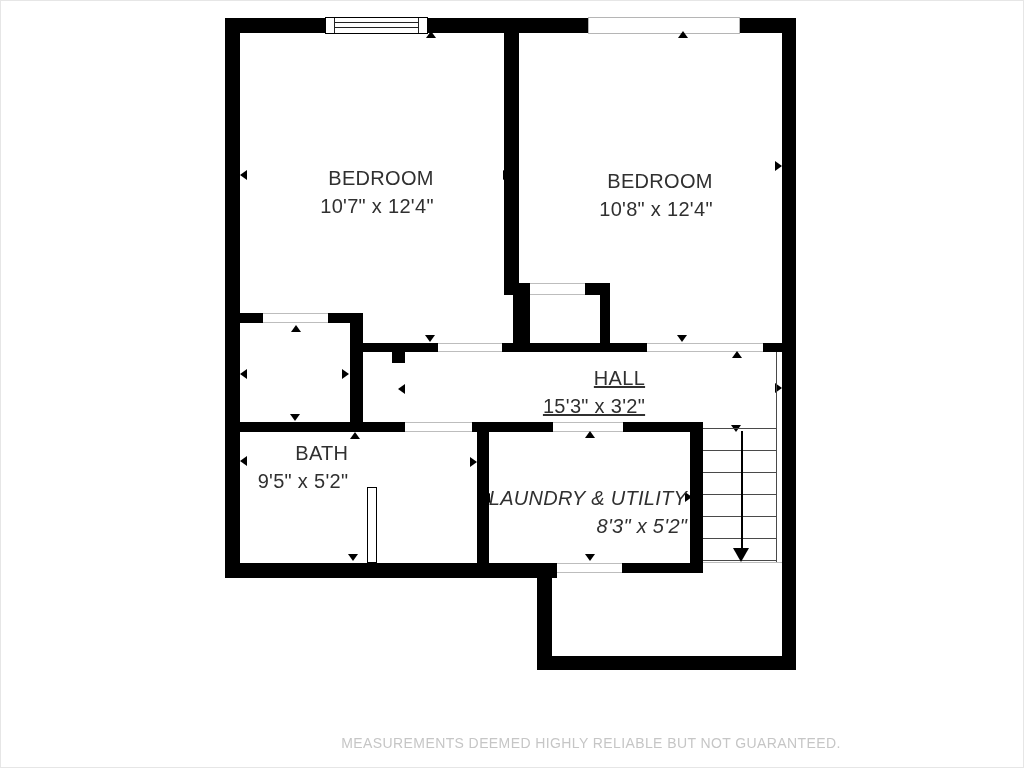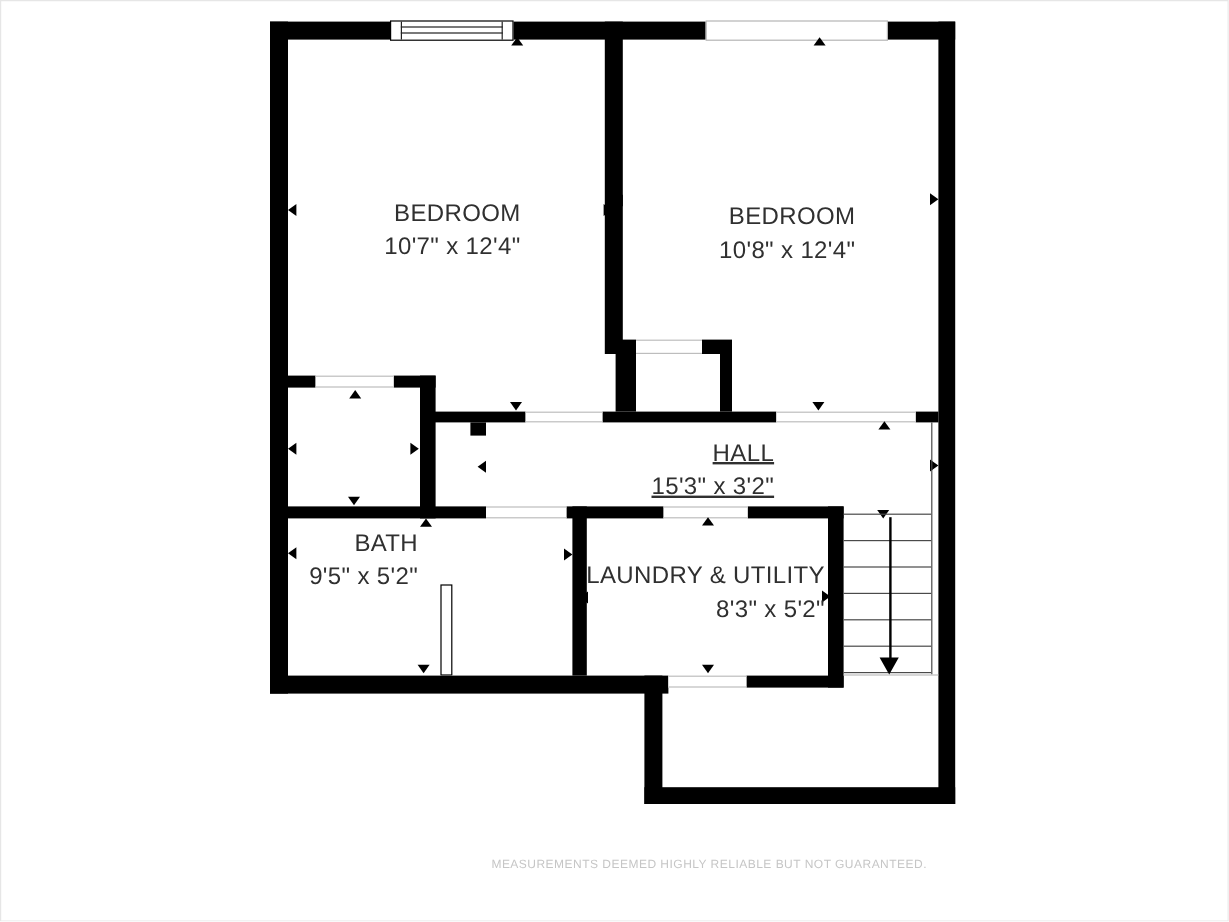--- a/index.html
+++ b/index.html
@@ -12,24 +12,24 @@
   .room-label{
     position:absolute;transform:translateX(-50%);text-align:right;
     color:#303030;font-size:20px;letter-spacing:.3px;white-space:nowrap;
   }
   .room-label .line{height:28px;line-height:28px;}
   #lbl-bedroom-left {left:377px;top:164px;}
   #lbl-bedroom-right{left:656px;top:167px;}
   #lbl-wic          {left:296px;top:358px;}
   #lbl-hall         {left:594px;top:364px;text-decoration:underline;}
   #lbl-bath         {left:303px;top:439px;}
-  #lbl-laundry      {left:588px;top:466px;}
+  #lbl-laundry      {left:588px;top:484px;font-style:italic;}
   #disclaimer{
-    position:absolute;left:591px;top:721px;transform:translate(-50%,-50%);
-    color:#c6c6c6;font-size:10px;letter-spacing:.4px;white-space:nowrap;
+    position:absolute;left:591px;top:743px;transform:translate(-50%,-50%);
+    color:#c6c6c6;font-size:14px;letter-spacing:.4px;white-space:nowrap;
   }
 </style>
 </head>
 <body>
 
 <div id="canvas">
   <div id="plan">
       <div style="position: absolute; left: 225px; top: 18px; width: 571px; height: 15px; background: rgb(0, 0, 0);"></div>
       <div style="position: absolute; left: 225px; top: 18px; width: 15px; height: 560px; background: rgb(0, 0, 0);"></div>
       <div style="position: absolute; left: 782px; top: 18px; width: 14px; height: 652px; background: rgb(0, 0, 0);"></div>

